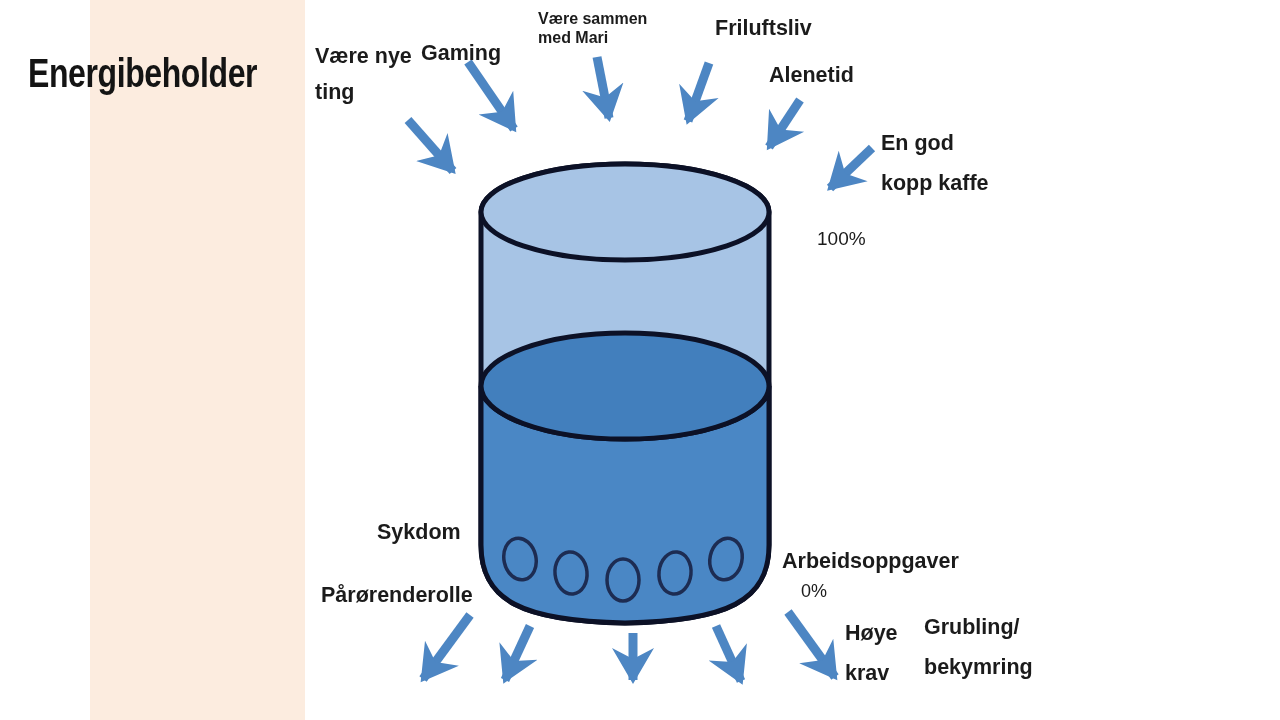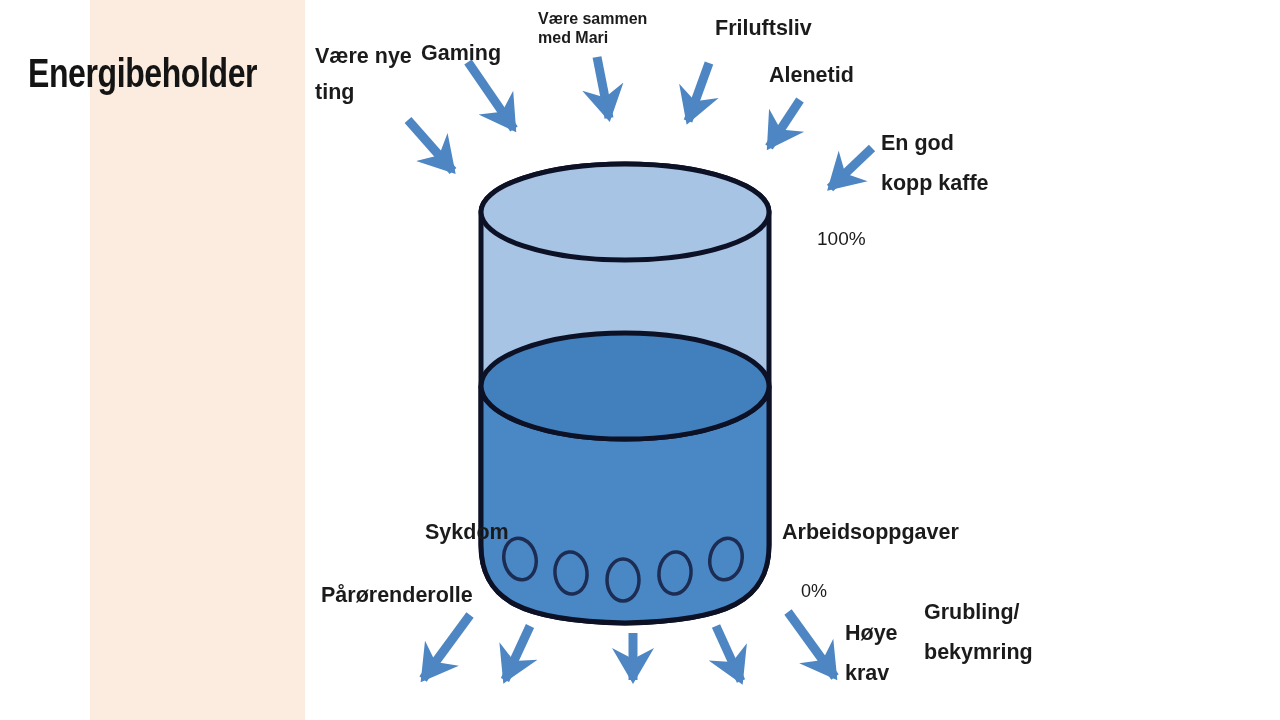--- a/index.html
+++ b/index.html
@@ -85,19 +85,19 @@
 <div class="lbl small" style="left:538px;top:9px;">Være sammen
 med Mari</div>
 <div class="lbl" style="left:686px;top:15px;margin-left:29px;">Friluftsliv</div>
 <div class="lbl" style="left:761px;top:62px;margin-left:8px;">Alenetid</div>
 <div class="lbl two" style="left:881px;top:108px;">En god
 kopp kaffe</div>
 
 <div class="pct" style="left:817px;top:228px;">100%</div>
 <div class="pct" style="left:801px;top:580px;font-size:18px;">0%</div>
 
-<div class="lbl" style="left:377px;top:519px;margin-left:48px;">Sykdom</div>
+<div class="lbl" style="left:377px;top:519px;">Sykdom</div>
 <div class="lbl" style="left:321px;top:582px;">Pårørenderolle</div>
-<div class="lbl" style="left:782px;top:519px;">Arbeidsoppgaver</div>
+<div class="lbl" style="left:782px;top:548px;">Arbeidsoppgaver</div>
 <div class="lbl two" style="left:845px;top:598px;">Høye
 krav</div>
-<div class="lbl two" style="left:924px;top:577px;">Grubling/
+<div class="lbl two" style="left:924px;top:592px;">Grubling/
 bekymring</div>
 
 </body></html>

